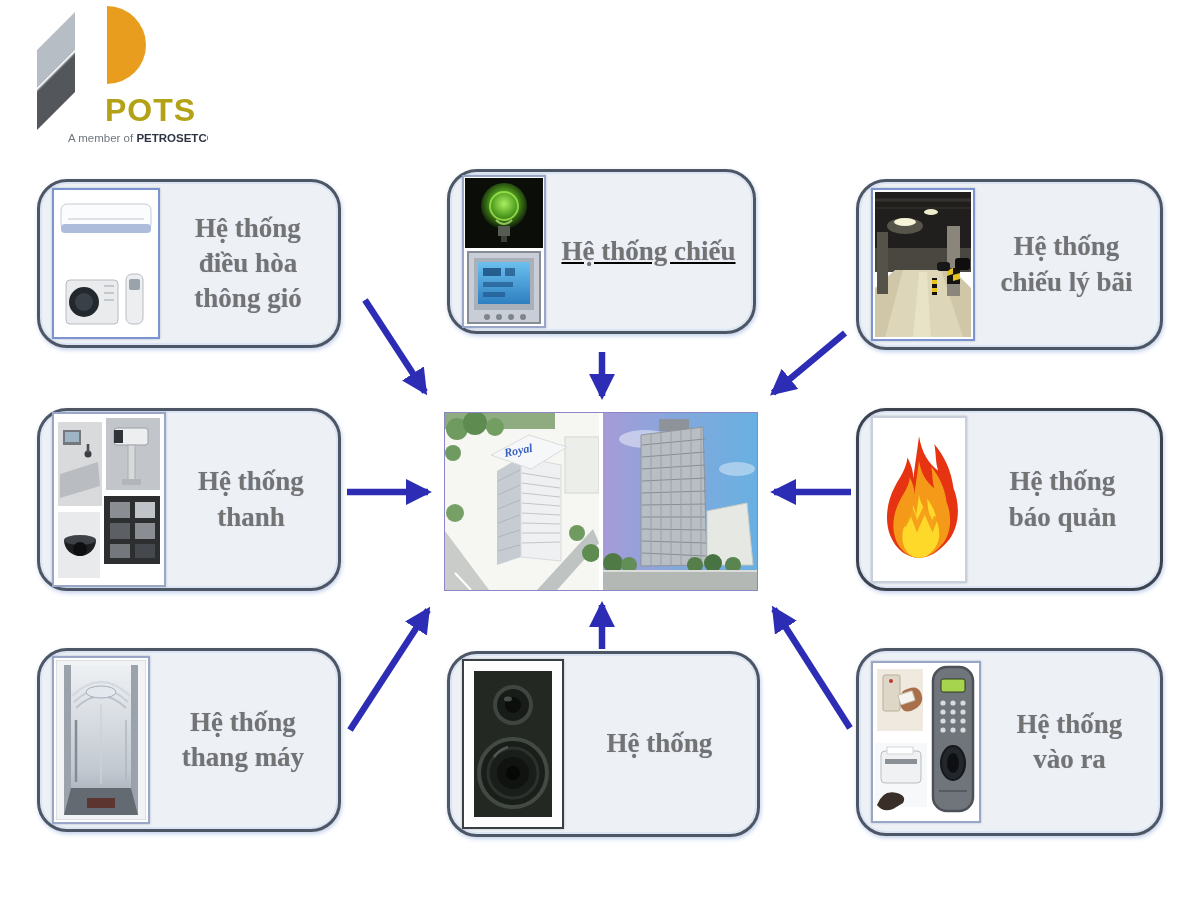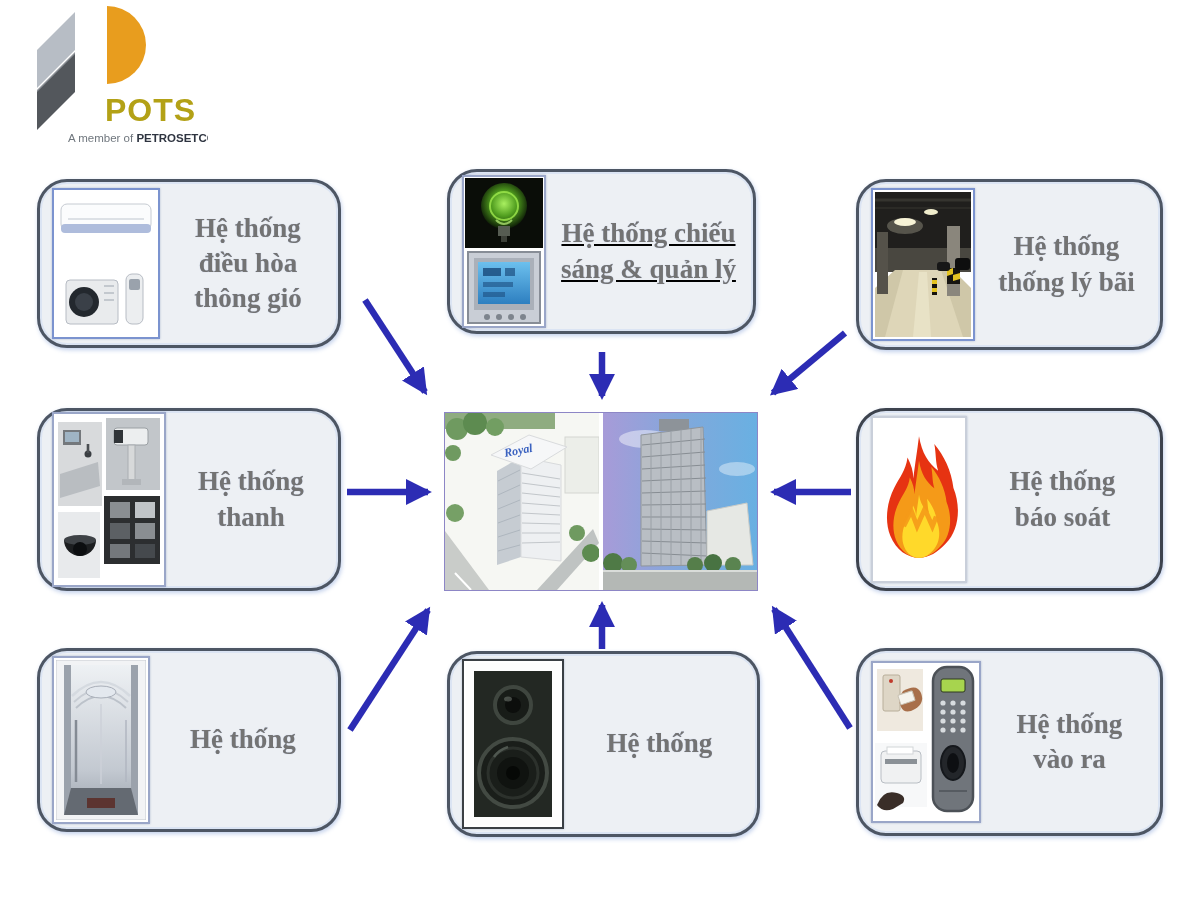--- a/index.html
+++ b/index.html
@@ -211,21 +211,20 @@
       <rect x="18" y="104" width="30" height="5" fill="#1c4f80" opacity="0.6"></rect>
       <rect x="18" y="114" width="22" height="5" fill="#1c4f80" opacity="0.6"></rect>
       <circle cx="22" cy="139" r="3" fill="#7d848d"></circle>
           <circle cx="34" cy="139" r="3" fill="#7d848d"></circle>
       <circle cx="46" cy="139" r="3" fill="#7d848d"></circle>
           <circle cx="58" cy="139" r="3" fill="#7d848d"></circle>
     </svg>
   </div>
   <div class="label">
     <span>Hệ thống chiếu</span>
-    <span>sáng &amp; quản lý</span>
   </div>
 </div>
 
 <div class="sys-box" style="left:856px;top:179px;width:307px;height:171px;">
   <div class="img-panel" style="width:100px;height:149px;padding:0;">
     <svg width="96" height="145" viewBox="0 0 96 145">
       <rect x="0" y="0" width="96" height="72" fill="#201f1d"></rect>
       <line x1="0" y1="8" x2="96" y2="8" stroke="#35342f" stroke-width="3"></line>
       <line x1="0" y1="16" x2="96" y2="16" stroke="#2b2a26" stroke-width="2"></line>
       <ellipse cx="30" cy="30" rx="11" ry="4" fill="#f7f3d6"></ellipse>
@@ -242,21 +241,21 @@
       <polygon points="78,83 85,81 85,87 78,89" fill="#e4c322"></polygon>
       <rect x="80" y="66" width="15" height="12" rx="3" fill="#0e0e0e"></rect>
       <rect x="62" y="70" width="13" height="9" rx="3" fill="#171717"></rect>
       <rect x="57" y="86" width="5" height="17" fill="#14120e"></rect>
       <rect x="57" y="88" width="5" height="4" fill="#e4c322"></rect>
       <rect x="57" y="96" width="5" height="4" fill="#e4c322"></rect>
     </svg>
   </div>
   <div class="label">
     <span>Hệ thống</span>
-    <span>thống lý bãi</span>
+    <span>chiếu lý bãi</span>
   </div>
 </div>
 
 <div class="sys-box" style="left:37px;top:408px;width:304px;height:183px;">
   <div class="img-panel noframe" style="width:110px;height:171px;background:#fff;">
     <svg width="106" height="167" viewBox="0 0 106 167">
       <rect x="2" y="6" width="44" height="84" fill="#d8dadc"></rect>
       <rect x="7" y="14" width="18" height="15" fill="#74787c"></rect>
       <rect x="9" y="16" width="14" height="10" fill="#9fb4c4"></rect>
       <polygon points="4,58 42,46 44,70 4,82" fill="#b9bdc1"></polygon>
@@ -301,21 +300,21 @@
                  C10,91 12,72 20,56 C26,44 32,38 34,24 C38,32 40,38 40,46 C42,30 44,18 46,2 Z" fill="#f59a18" transform="translate(46,129) scale(0.80) translate(-46,-129)"></path>
         <path d="M46,2 C49,20 56,30 66,38 C63,28 64,20 62,10 C72,22 80,38 82,56
                  C90,76 88,100 74,114 C66,123 56,129 46,129 C34,129 22,121 16,106
                  C10,91 12,72 20,56 C26,44 32,38 34,24 C38,32 40,38 40,46 C42,30 44,18 46,2 Z" fill="#ffd92a" transform="translate(46,129) scale(0.52) translate(-46,-129)"></path>
         <path d="M30,96 L38,80 L44,96 L52,78 L60,96 L64,86" stroke="#f59a18" stroke-width="5" fill="none" opacity="0.9"></path>
       </g>
     </svg>
   </div>
   <div class="label">
     <span>Hệ thống</span>
-    <span>báo soát</span>
+    <span>báo quản</span>
     <span></span>
   </div>
 </div>
 
 <div class="sys-box" style="left:37px;top:648px;width:304px;height:184px;">
   <div class="img-panel noframe" style="width:94px;height:164px;">
     <svg width="90" height="160" viewBox="0 0 90 160">
       <defs>
         <linearGradient id="wall" x1="0" y1="0" x2="0" y2="1">
           <stop offset="0" stop-color="#eef1f4"></stop>
@@ -333,20 +332,21 @@
       <ellipse cx="45" cy="32" rx="15" ry="6" fill="#e3e8ee" stroke="#a8aeb8"></ellipse>
       <line x1="20" y1="60" x2="20" y2="122" stroke="#848b94" stroke-width="2.5"></line>
       <line x1="45" y1="44" x2="45" y2="124" stroke="#ccd1d8" stroke-width="1.5"></line>
       <line x1="70" y1="60" x2="70" y2="122" stroke="#b0b6c0" stroke-width="1.5"></line>
       <polygon points="8,155 15,128 75,128 82,155" fill="#646a72"></polygon>
       <rect x="31" y="138" width="28" height="10" fill="#5c3430"></rect>
     </svg>
   </div>
   <div class="label">
     <span>Hệ thống</span>
+    <span>thang máy</span>
     <span></span>
   </div>
 </div>
 
 <div class="sys-box" style="left:447px;top:651px;width:313px;height:186px;">
   <div class="img-panel" style="width:98px;height:166px;border-color:#3a3f44;">
     <svg width="94" height="162" viewBox="0 0 94 162">
       <rect x="0" y="0" width="94" height="162" fill="#fdfdfd"></rect>
       <rect x="8" y="8" width="78" height="146" fill="#232823"></rect>
       <circle cx="47" cy="42" r="18" fill="#181c18" stroke="#3f463f" stroke-width="4"></circle>

